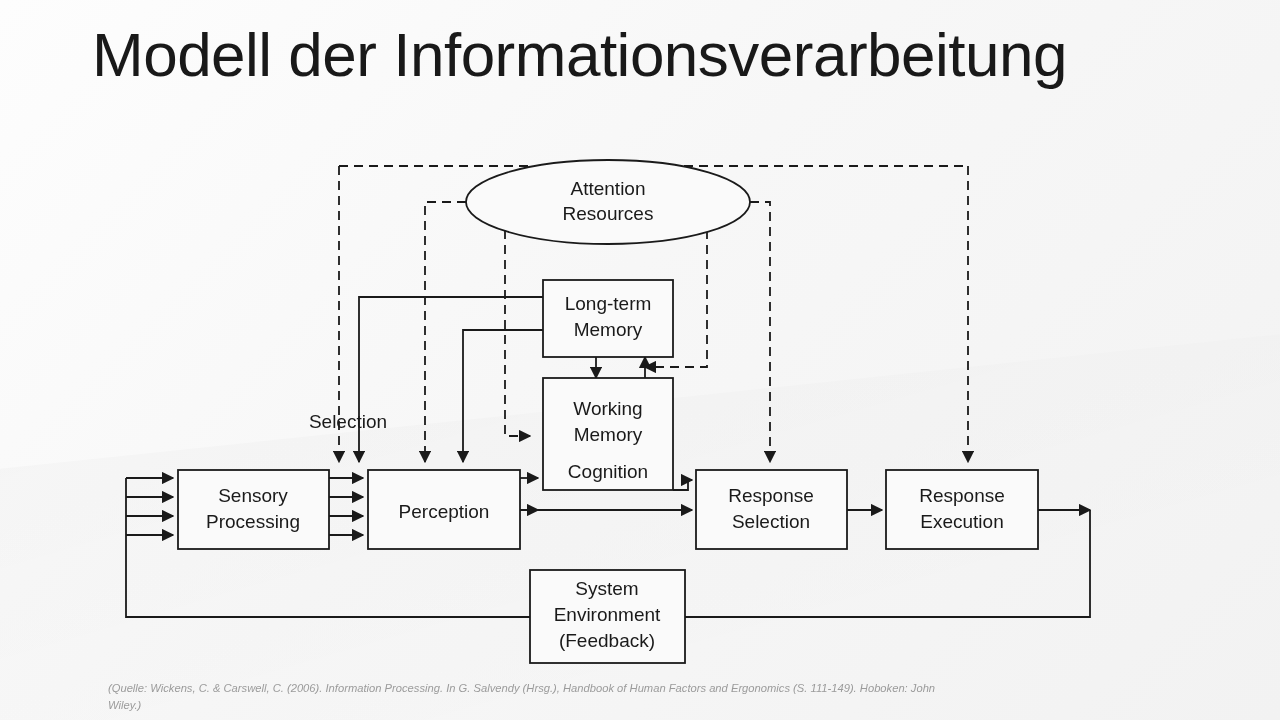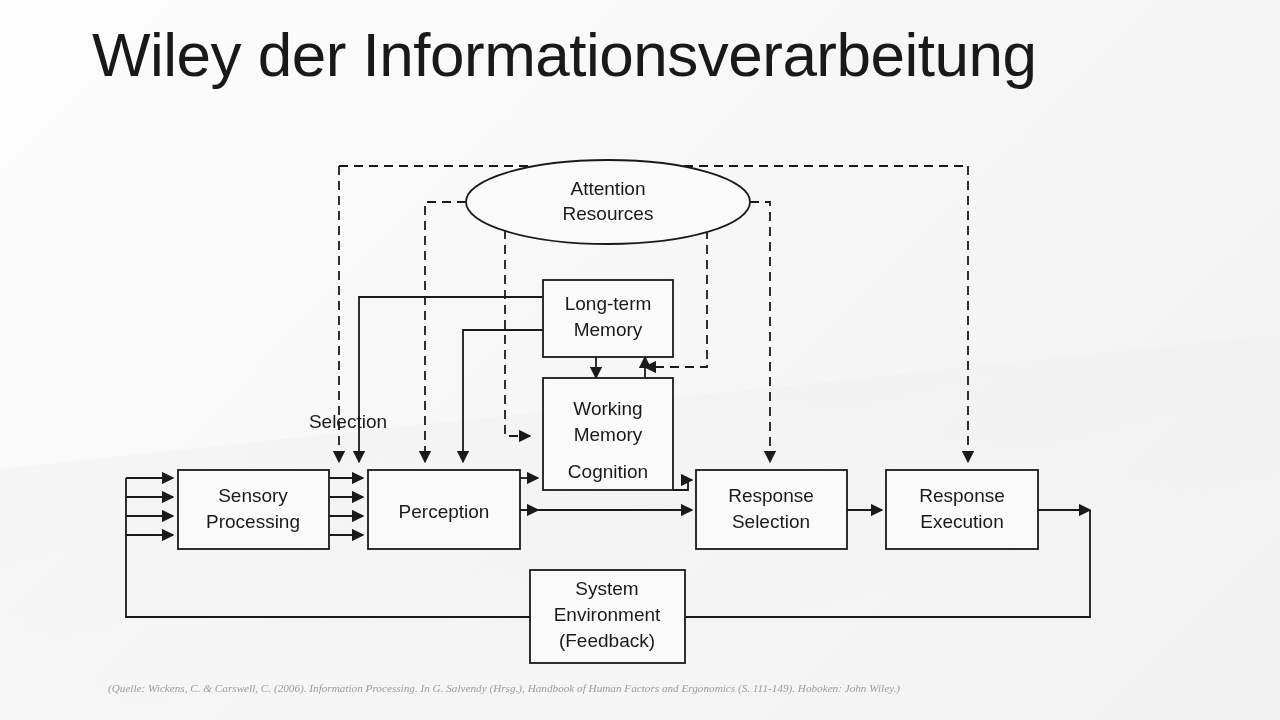--- a/index.html
+++ b/index.html
@@ -60,41 +60,41 @@
   }
   .caption {
     position: absolute;
     left: 108px;
     top: 680px;
     width: 860px;
     font-size: 11.2px;
     line-height: 1.55;
     font-style: italic;
     color: #9b9b9b;
-    font-family: Liberation Serif, serif;
+    font-family: Liberation Sans, sans-serif;
     font-stretch: condensed;
   }
   text {
     font-family: "Liberation Sans", sans-serif;
     fill: #1a1a1a;
   }
   .nodeLabel {
     font-size: 19px;
   }
   .smallLabel {
     font-size: 19px;
   }
 </style>
 </head>
 <body>
 
 <div class="slide">
   <div class="sheen"></div>
 
-  <div class="title">Wiley der Informationsverarbeitung</div>
+  <div class="title">Modell der Informationsverarbeitung</div>
 
   <div class="figure">
     <svg width="1280" height="530" viewBox="0 0 1280 530" xmlns="http://www.w3.org/2000/svg">
       <defs>
         <marker id="arrow" viewBox="0 0 10 10" refX="9" refY="5" markerWidth="7" markerHeight="7" orient="auto-start-reverse">
           <path d="M 0 0 L 10 5 L 0 10 z" fill="#1a1a1a"></path>
         </marker>
       </defs>
 
       <g stroke="#1a1a1a" fill="none" stroke-width="1.8">

